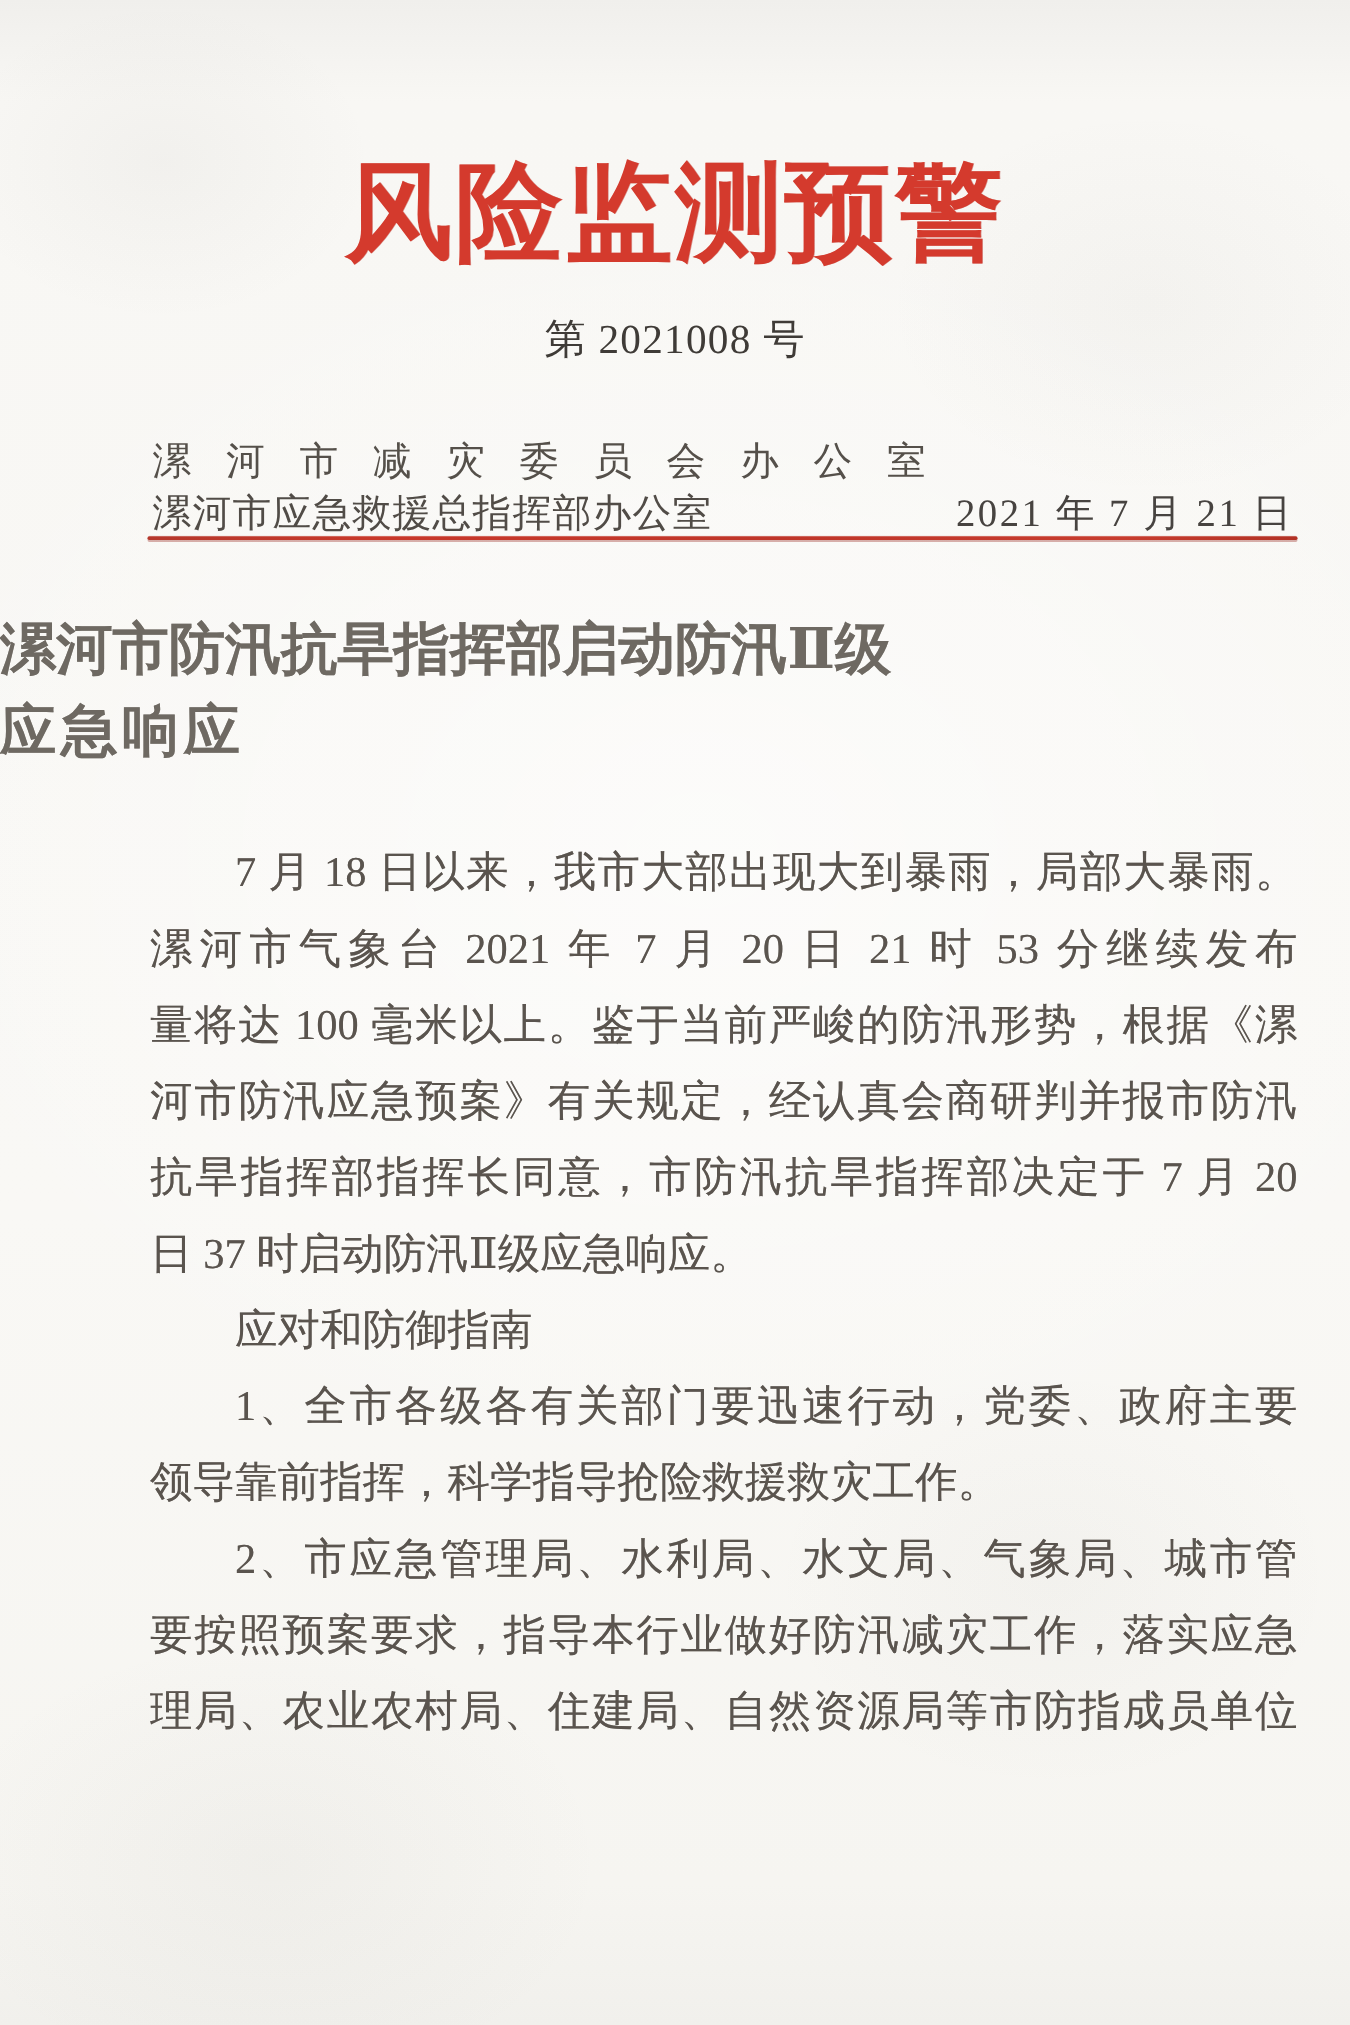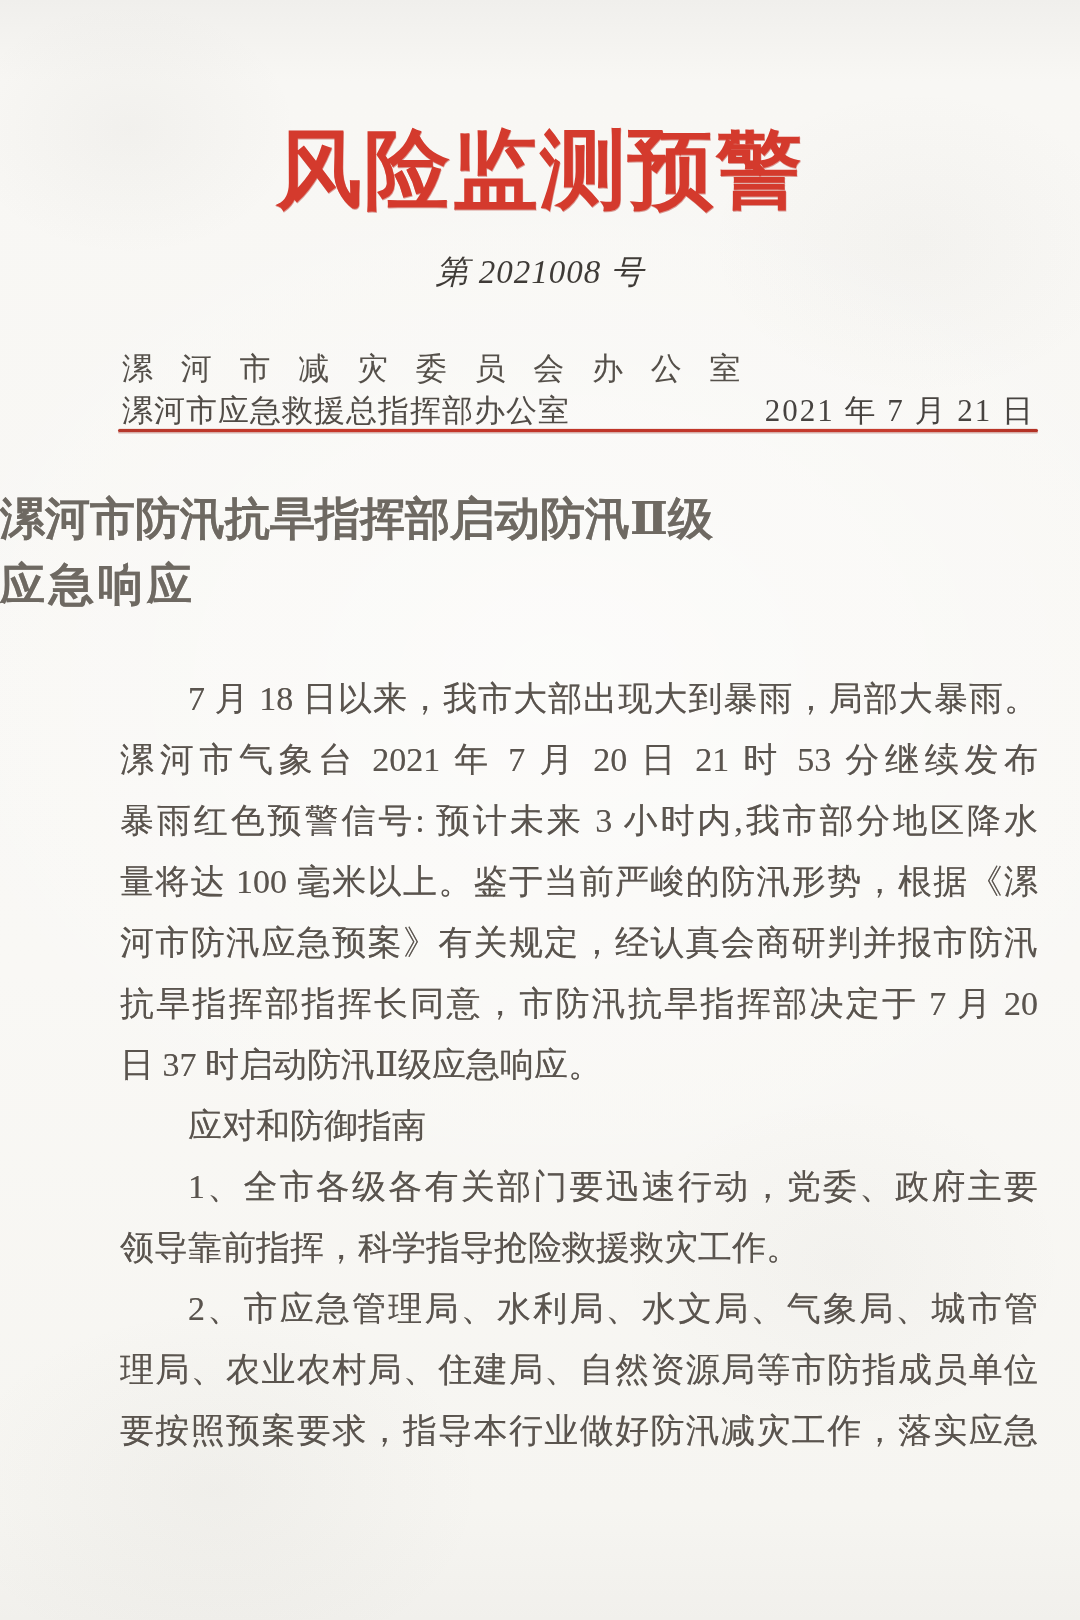--- a/index.html
+++ b/index.html
@@ -38,21 +38,20 @@
     color: #d43a2d;
     text-shadow: 0.5px 0.5px 0 rgba(180,40,30,0.45);
     font-family: Liberation Serif, serif;
   }
   .issue-no {
     position: absolute; top: 250px; left: 0; width: 100%;
     text-align: center;
     font-size: 33px; line-height: 44px;
     letter-spacing: 1px;
     color: #3f3b37;
-    font-style: italic;
   }
   .issuer-1 {
     position: absolute; top: 348px; left: 122px;
     font-size: 31px; line-height: 42px;
     letter-spacing: 10px;
     color: #55504a;
   }
   .issuer-row {
     position: absolute; top: 390px; left: 122px; right: 45px;
     display: flex; justify-content: space-between; align-items: baseline;
@@ -109,26 +108,25 @@
   <div class="red-rule"></div>
 
   <h2 class="doc-title">
     <span class="t1">漯河市防汛抗旱指挥部启动防汛Ⅱ级</span>
     <span class="t2">应急响应</span>
   </h2>
 
   <div class="doc-body">
     <div class="bl indent just">7 月 18 日以来，我市大部出现大到暴雨，局部大暴雨。</div>
     <div class="bl just">漯河市气象台 2021 年 7 月 20 日 21 时 53 分继续发布</div>
-    <div class="bl just">暴雨红色预警信号: 预计未来 3 小时内,我市部分地区降水</div>
     <div class="bl just">量将达 100 毫米以上。鉴于当前严峻的防汛形势，根据《漯</div>
     <div class="bl just">河市防汛应急预案》有关规定，经认真会商研判并报市防汛</div>
     <div class="bl just">抗旱指挥部指挥长同意，市防汛抗旱指挥部决定于 7 月 20</div>
     <div class="bl">日 37 时启动防汛Ⅱ级应急响应。</div>
     <div class="bl indent">应对和防御指南</div>
     <div class="bl indent just">1、全市各级各有关部门要迅速行动，党委、政府主要</div>
     <div class="bl">领导靠前指挥，科学指导抢险救援救灾工作。</div>
     <div class="bl indent just">2、市应急管理局、水利局、水文局、气象局、城市管</div>
+    <div class="bl just">要按照预案要求，指导本行业做好防汛减灾工作，落实应急</div>
     <div class="bl just">理局、农业农村局、住建局、自然资源局等市防指成员单位</div>
-    <div class="bl just">要按照预案要求，指导本行业做好防汛减灾工作，落实应急</div>
   </div>
 
 </div>
 
 </body></html>

